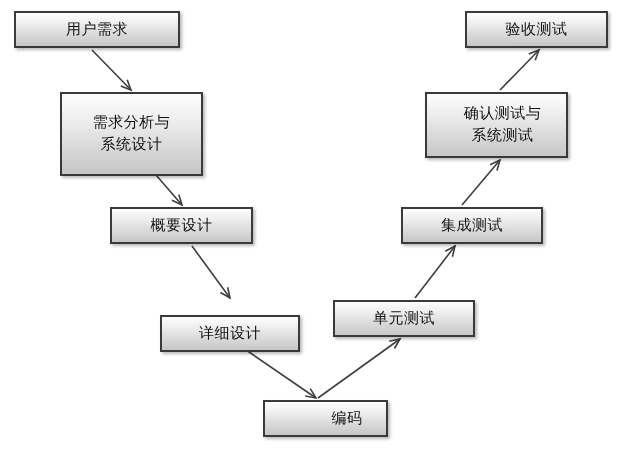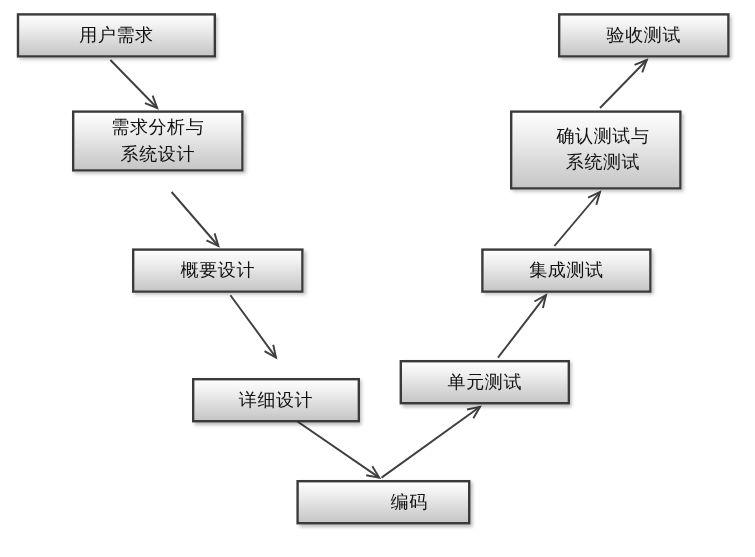--- a/index.html
+++ b/index.html
@@ -82,28 +82,28 @@
         <polyline class="arrow-head" points="496.9467708691578,170.56777137690707 500,160 490.0928648071482,164.78002848009902"></polyline>
       </g>
       <g>
         <line class="arrow-line" x1="500" y1="90" x2="539" y2="50"></line>
         <polyline class="arrow-head" points="535.1998193057096,60.32272380192082 539,50 528.7767753966216,54.06025599055999"></polyline>
       </g>
     </svg>
 
   <div class="node" style="left: 14px; top: 11px; width: 166px; height: 37px;"><span>用户需求</span></div>
 
-  <div class="node" style="left: 60px; top: 92px; width: 143px; height: 51px; text-align: center;"><span>需求分析与
+  <div class="node" style="left: 60px; top: 92px; width: 143px; height: 84px; text-align: center;"><span>需求分析与
 系统设计</span></div>
 
   <div class="node" style="left: 110px; top: 207px; width: 143px; height: 37px;"><span>概要设计</span></div>
 
   <div class="node" style="left: 160px; top: 315px; width: 140px; height: 37px;"><span>详细设计</span></div>
 
-  <div class="node" style="left: 247px; top: 400px; width: 145px; height: 37px; padding-left: 43px;"><span>编码</span></div>
+  <div class="node" style="left: 263px; top: 400px; width: 125px; height: 37px; padding-left: 43px;"><span>编码</span></div>
 
   <div class="node" style="left: 333px; top: 300px; width: 142px; height: 37px;"><span>单元测试</span></div>
 
   <div class="node" style="left: 385px; top: 207px; width: 142px; height: 37px; margin-left: 16px;"><span>集成测试</span></div>
 
   <div class="node" style="left: 425px; top: 92px; width: 143px; height: 66px; padding-left: 12px;"><span>确认测试与
 系统测试</span></div>
 
   <div class="node" style="left: 465px; top: 11px; width: 143px; height: 37px;"><span>验收测试</span></div>
 

